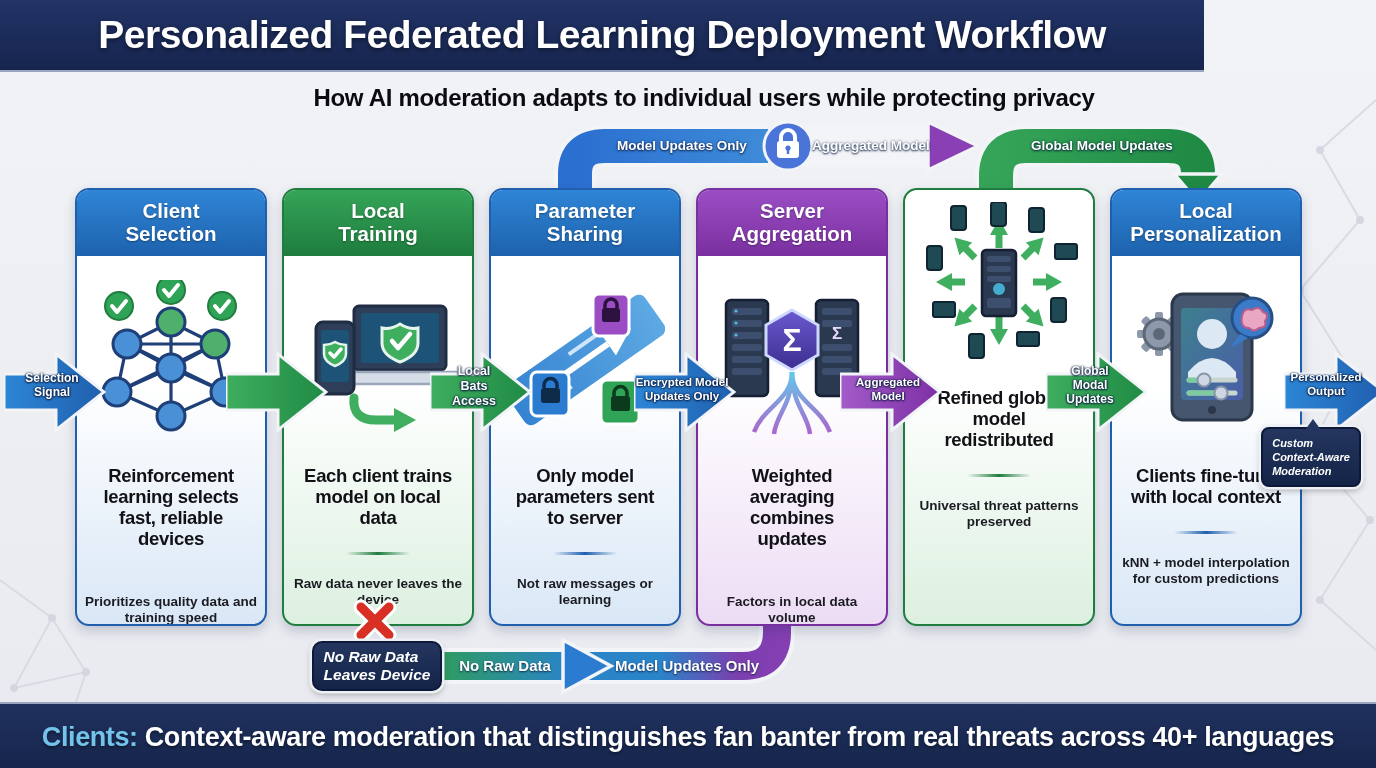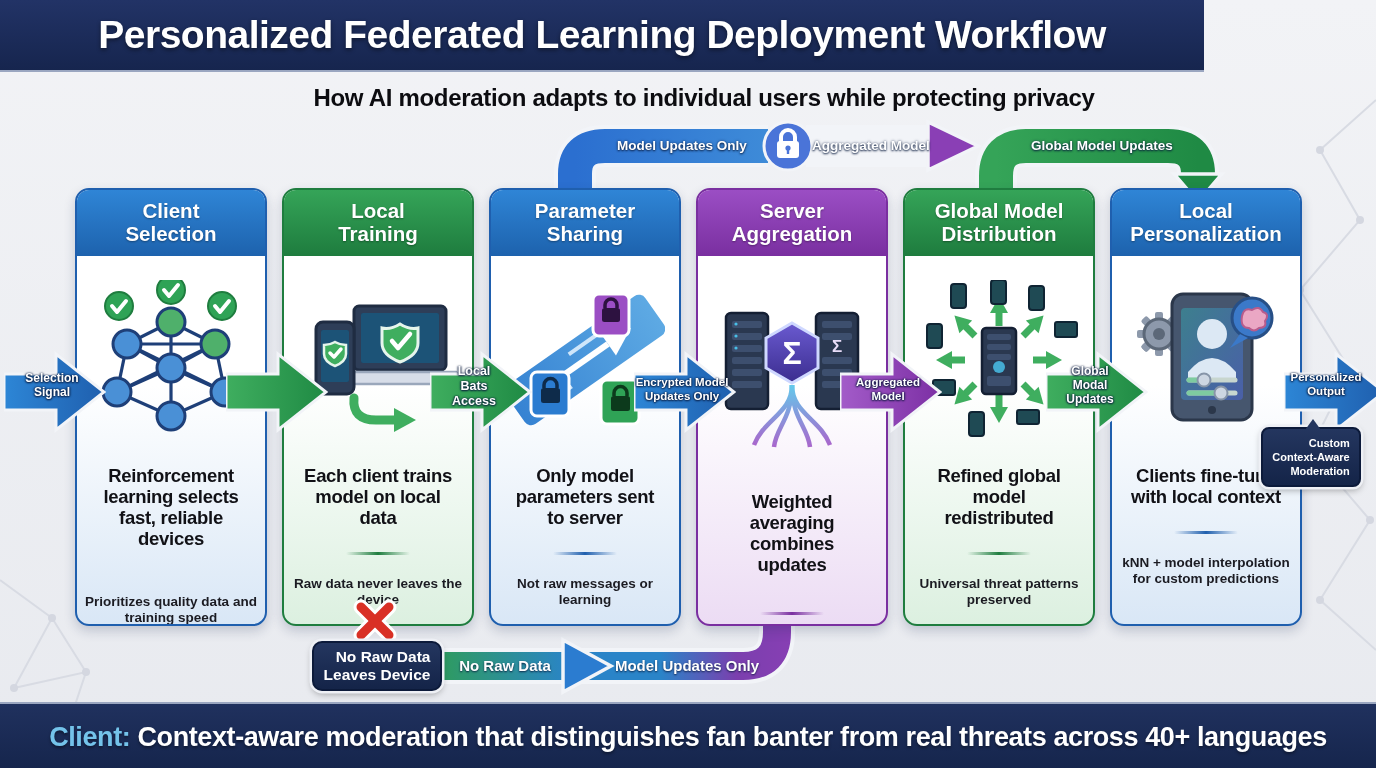--- a/index.html
+++ b/index.html
@@ -27,21 +27,21 @@
   .card-heading{padding:2px 18px 0;font-size:18.5px;line-height:1.13;font-weight:800;color:#111116;text-align:center;letter-spacing:-0.3px;}
   .card-div{width:64px;height:3px;border-radius:2px;margin:11px auto 9px;}
   .blue  .card-div{background:linear-gradient(90deg,rgba(31,95,174,0),#1f5fae,rgba(31,95,174,0));}
   .green .card-div{background:linear-gradient(90deg,rgba(31,125,63,0),#1f7d3f,rgba(31,125,63,0));}
   .purple .card-div{background:linear-gradient(90deg,rgba(122,47,160,0),#7a2fa0,rgba(122,47,160,0));}
   .card-detail{padding:0 8px;font-size:13.5px;line-height:1.22;font-weight:700;color:#1b1b22;text-align:center;}
   
   .flow-arrow{position:absolute;top:350px;width:102px;height:84px;z-index:3;}
   .flow-label{position:absolute;z-index:4;width:100px;text-align:center;color:#fff;font-weight:800;font-size:12px;line-height:1.18;white-space:pre-line;text-shadow:0 1px 2px rgba(8,25,60,.95),1px 0 2px rgba(8,25,60,.7),-1px 0 2px rgba(8,25,60,.7);}
   
-  .navy-badge{position:absolute;background:linear-gradient(#24365f,#142448);border:2px solid #0c1a3a;border-radius:10px;box-shadow:0 0 0 2.5px #eef0f5,0 3px 7px rgba(0,0,0,.35);color:#fff;font-weight:800;text-align:right;display:flex;align-items:center;justify-content:center;white-space:pre-line;z-index:4;}
+  .navy-badge{position:absolute;background:linear-gradient(#24365f,#142448);border:2px solid #0c1a3a;border-radius:10px;box-shadow:0 0 0 2.5px #eef0f5,0 3px 7px rgba(0,0,0,.35);color:#fff;font-weight:800;text-align:left;display:flex;align-items:center;justify-content:center;white-space:pre-line;z-index:4;font-style:italic;}
   .noraw{left:312px;top:641px;width:126px;height:46px;font-size:15.5px;line-height:1.15;}
   .custom{left:1261px;top:427px;width:96px;height:56px;font-size:11px;line-height:1.3;border-radius:8px;}
   .custom::before{content:"";position:absolute;top:-10px;left:42px;border-left:8px solid transparent;border-right:8px solid transparent;border-bottom:11px solid #24365f;}
   
   .bottomflow{position:absolute;left:425px;top:598px;width:380px;height:104px;z-index:1;}
   .bottom-label{position:absolute;z-index:2;color:#fff;font-weight:800;font-size:15px;text-align:center;text-shadow:0 1px 2px rgba(8,25,60,.9);}
   .redx{position:absolute;left:352px;top:598px;z-index:4;}
   
   .result{position:absolute;left:0;top:702px;width:1376px;height:66px;background:linear-gradient(#20315e,#15254c);border-top:2px solid #9aa6c0;display:flex;align-items:center;justify-content:center;z-index:5;}
   .result-inner{font-size:27px;font-weight:800;letter-spacing:-0.4px;white-space:nowrap;text-shadow:0 2px 3px rgba(0,0,0,.4);}
@@ -279,25 +279,24 @@
           <path d="M 80 92 C 80 126 96 134 98 154"></path>
         </g>
         <g>
           <polygon points="80,30 106,45 106,75 80,90 54,75 54,45" fill="url(#gHex)" stroke="#cfd8ff" stroke-width="3"></polygon>
           <text x="80" y="71" text-anchor="middle" font-size="32" font-weight="bold" fill="#ffffff" font-family="Liberation Sans, sans-serif">Σ</text>
         </g>
       </svg>
     </div>
     <div class="card-heading">Weighted averaging combines updates</div>
     <div class="card-div"></div>
+    <div class="card-detail">Factors in local data volume</div>
   </div>
 
   <div class="card green" style="left:903px;">
-    <div class="card-h">Global Model
-Distribution</div>
     <div class="card-icon">
       <svg width="160" height="160" viewBox="0 0 160 160">
         <g>
           <g transform="rotate(0 80 80)">
               <line x1="80" y1="46" x2="80" y2="32" stroke="#3fae5f" stroke-width="7"></line>
               <polygon points="71,33 89,33 80,17" fill="#3fae5f"></polygon>
             </g>
           <g transform="rotate(45 80 80)">
               <line x1="80" y1="46" x2="80" y2="32" stroke="#3fae5f" stroke-width="7"></line>
               <polygon points="71,33 89,33 80,17" fill="#3fae5f"></polygon>
@@ -514,17 +513,17 @@
         <line x1="9" y1="9" x2="37" y2="37"></line>
         <line x1="37" y1="9" x2="9" y2="37"></line>
       </g>
   </svg>
 
   <div class="navy-badge noraw">No Raw Data
 Leaves Device</div>
 
   <div class="result">
     <div class="result-inner">
-      <span class="result-prefix">Client:</span><span class="result-text"> Context-aware moderation that distinguishes fan banter from real threats across 40+ languages</span>
+      <span class="result-prefix">Clients:</span><span class="result-text"> Context-aware moderation that distinguishes fan banter from real threats across 40+ languages</span>
     </div>
   </div>
 
 </div>
 
 </body></html>

